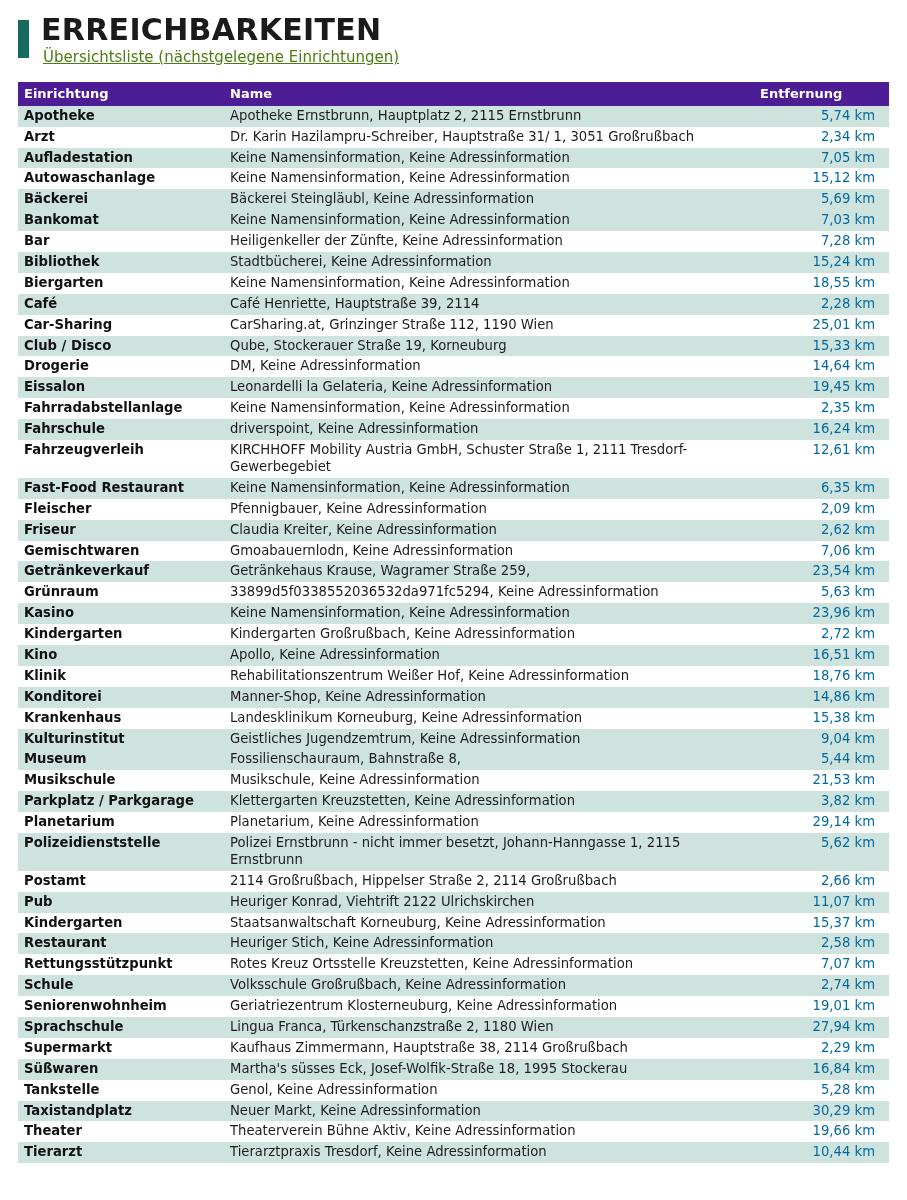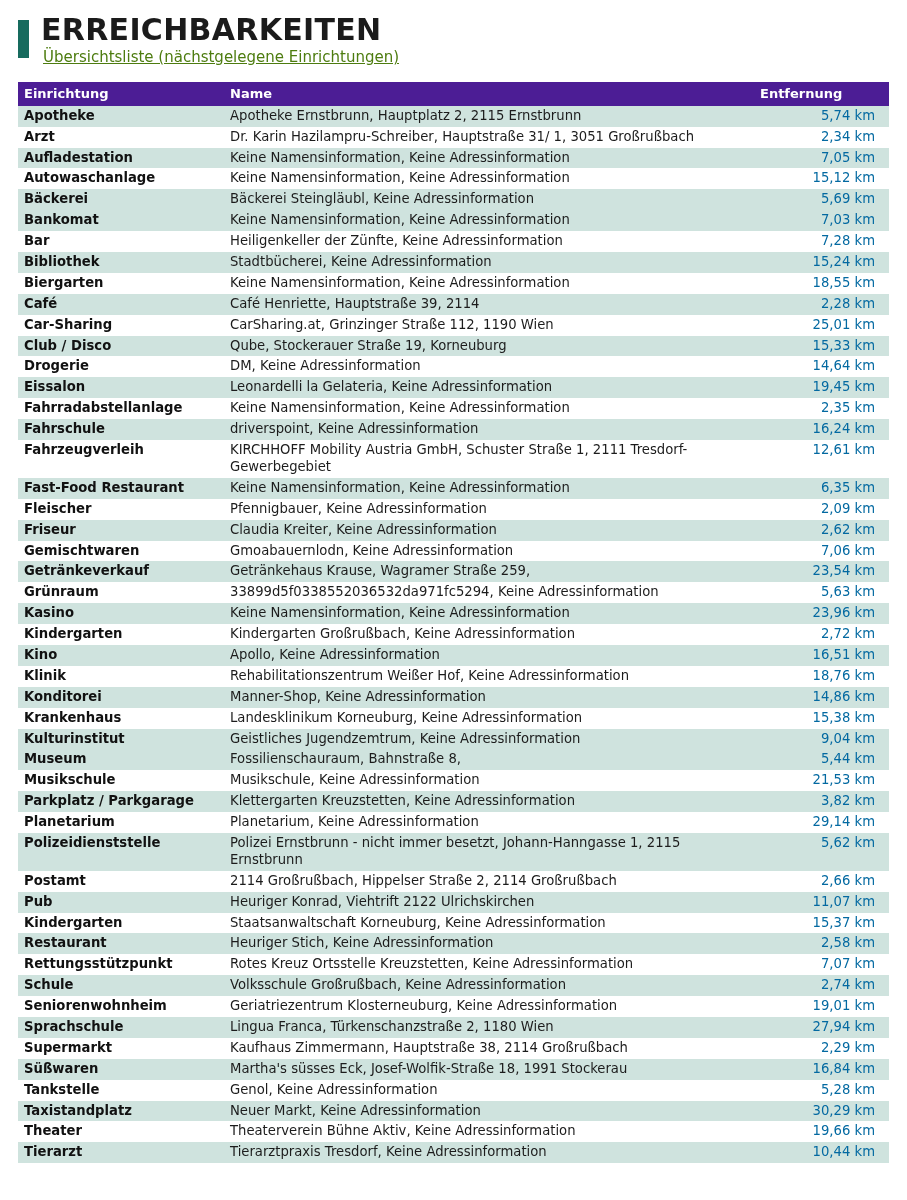--- a/index.html
+++ b/index.html
@@ -350,21 +350,21 @@
             <td class="name">Lingua Franca, Türkenschanzstraße 2, 1180 Wien</td>
             <td class="dist">27,94 km</td>
           </tr>
           <tr class="even">
             <td class="cat">Supermarkt</td>
             <td class="name">Kaufhaus Zimmermann, Hauptstraße 38, 2114 Großrußbach</td>
             <td class="dist">2,29 km</td>
           </tr>
           <tr class="odd">
             <td class="cat">Süßwaren</td>
-            <td class="name">Martha's süsses Eck, Josef-Wolfik-Straße 18, 1991 Stockerau</td>
+            <td class="name">Martha's süsses Eck, Josef-Wolfik-Straße 18, 1995 Stockerau</td>
             <td class="dist">16,84 km</td>
           </tr>
           <tr class="even">
             <td class="cat">Tankstelle</td>
             <td class="name">Genol, Keine Adressinformation</td>
             <td class="dist">5,28 km</td>
           </tr>
           <tr class="odd">
             <td class="cat">Taxistandplatz</td>
             <td class="name">Neuer Markt, Keine Adressinformation</td>

